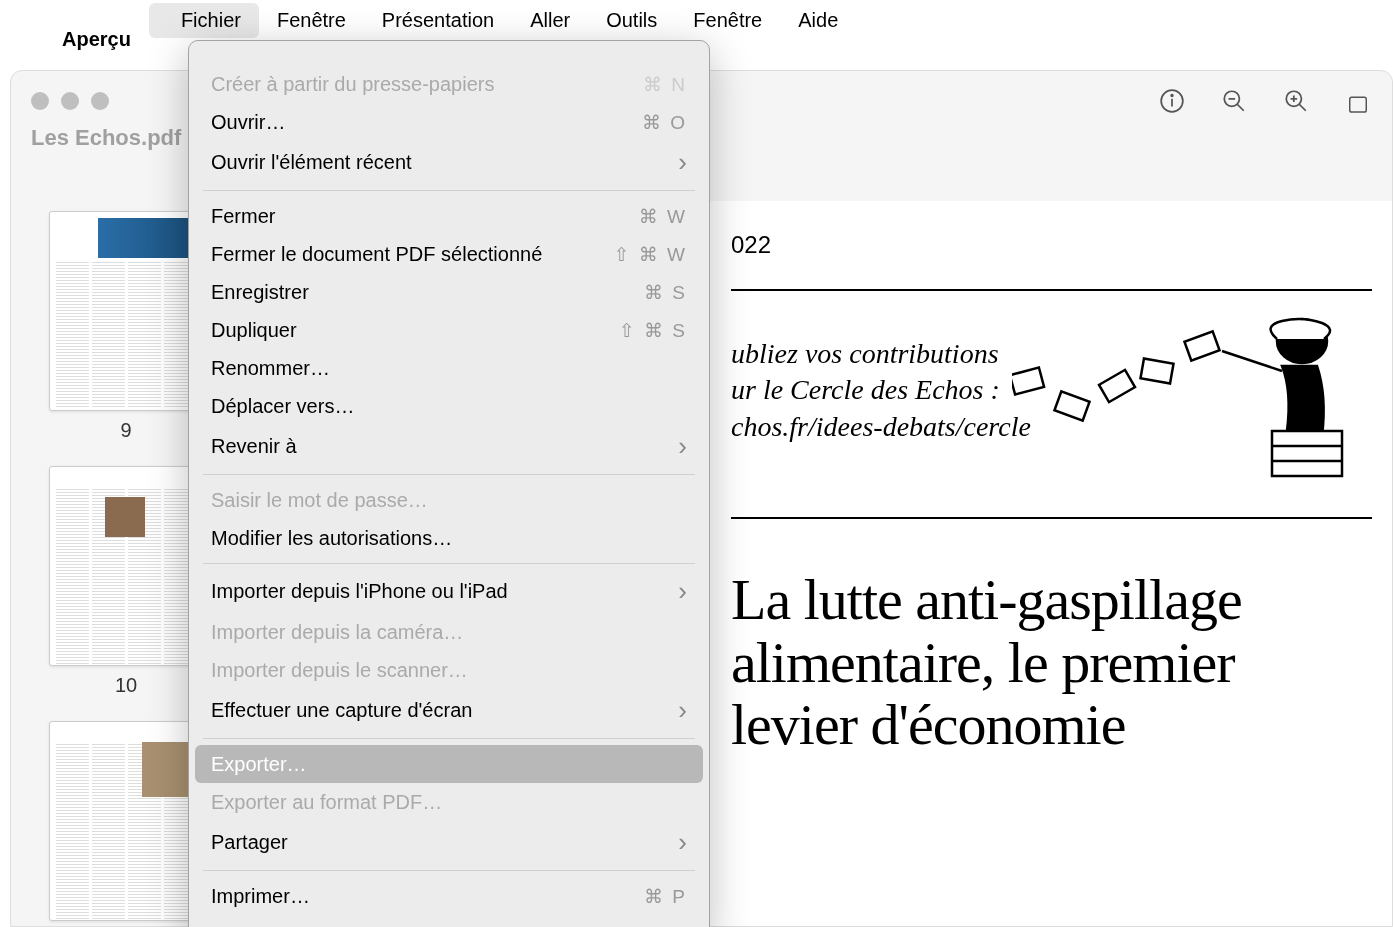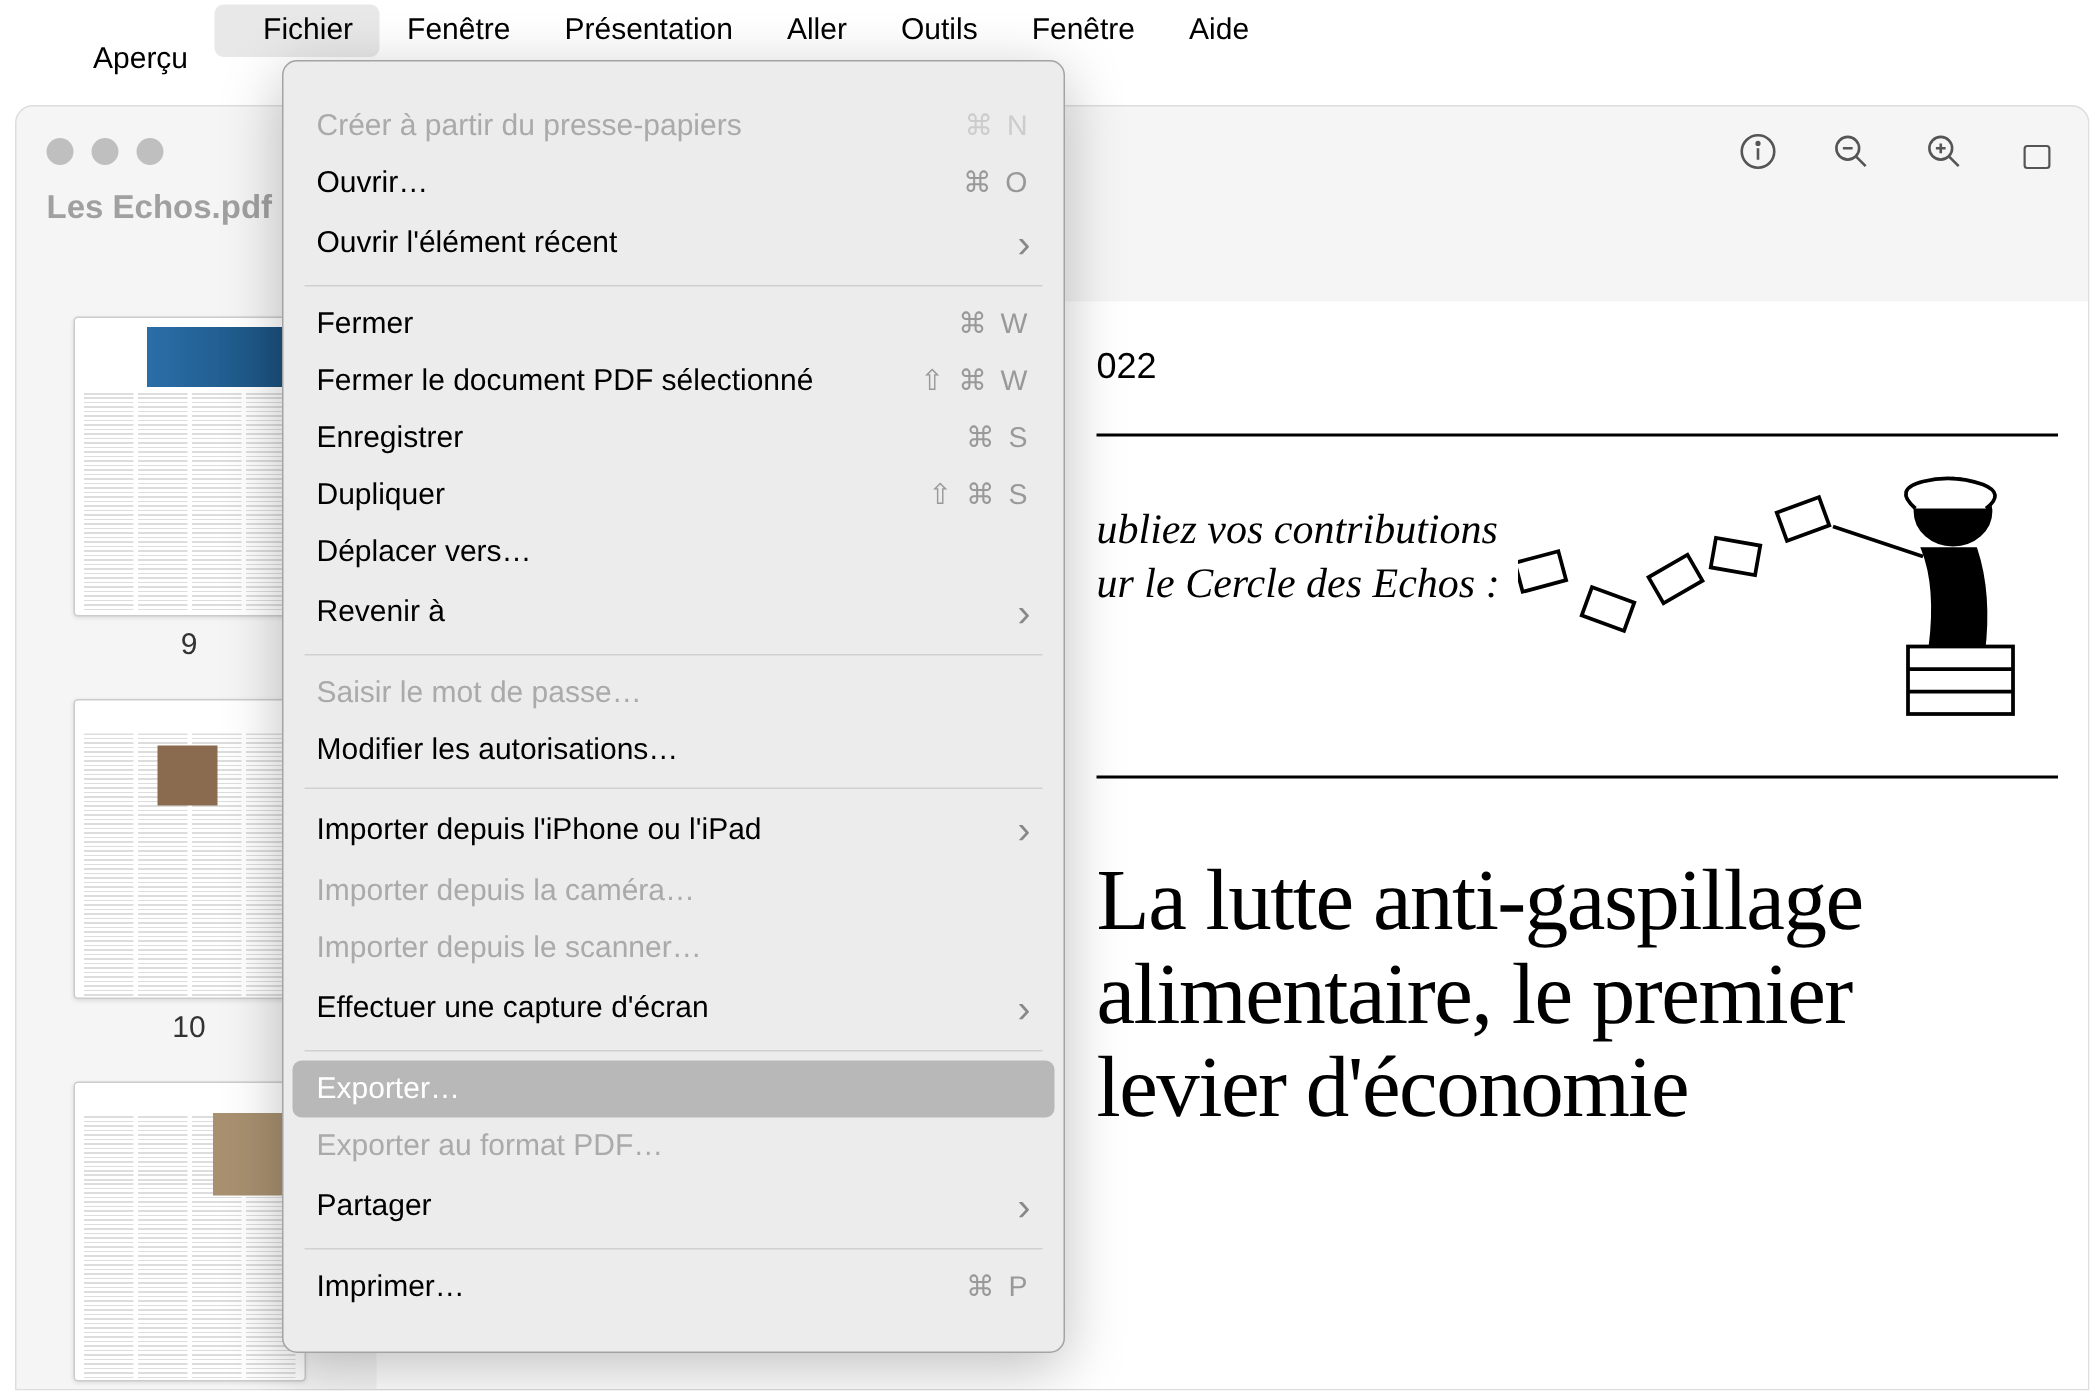--- a/index.html
+++ b/index.html
@@ -24,21 +24,21 @@
     }
     .menubar .apple-logo {
       font-size: 24px;
       margin-right: 24px;
     }
     .menubar .menu-item {
       padding: 6px 18px;
       cursor: default;
     }
     .menubar .menu-item.app-name {
-      font-weight: 400;
+      font-weight: 700;
       margin-top: 38px;
     }
     .menubar .menu-item.active {
       background: #e8e8e8;
       border-radius: 6px;
       padding-left: 32px;
     }
 
     
     .window {
@@ -343,20 +343,21 @@
       </div>
     </div>
   </div>
 
   <div class="content">
     <div class="date-line">022</div>
     <div class="section-line">
       <div class="promo-text">
         <div>ubliez vos contributions</div>
         <div>ur le Cercle des Echos :</div>
+        <div>chos.fr/idees-debats/cercle</div>
       </div>
       <div class="promo-illus">
         <svg width="380" height="200" viewBox="0 0 380 200">
           <g stroke="#000" stroke-width="2.5" fill="#fff">
 
             <rect x="0" y="70" width="30" height="20" transform="rotate(-15 15 80)"></rect>
             <rect x="45" y="95" width="30" height="20" transform="rotate(20 60 105)"></rect>
             <rect x="90" y="75" width="30" height="20" transform="rotate(-30 105 85)"></rect>
             <rect x="130" y="60" width="30" height="20" transform="rotate(10 145 70)"></rect>
             <rect x="175" y="35" width="30" height="20" transform="rotate(-20 190 45)"></rect>
@@ -400,20 +401,23 @@
     </div>
     <div class="dd-item">
       <span>Enregistrer</span>
       <span class="shortcut">⌘ S</span>
     </div>
     <div class="dd-item">
       <span>Dupliquer</span>
       <span class="shortcut">⇧ ⌘ S</span>
     </div>
     <div class="dd-item">
+      <span>Renommer…</span>
+    </div>
+    <div class="dd-item">
       <span>Déplacer vers…</span>
     </div>
     <div class="dd-item">
       <span>Revenir à</span>
       <span class="chevron" style="font-size: 26px; font-weight: 300;">›</span>
     </div>
     <div class="dd-sep"></div>
     <div class="dd-item disabled">
       <span>Saisir le mot de passe…</span>
     </div>

